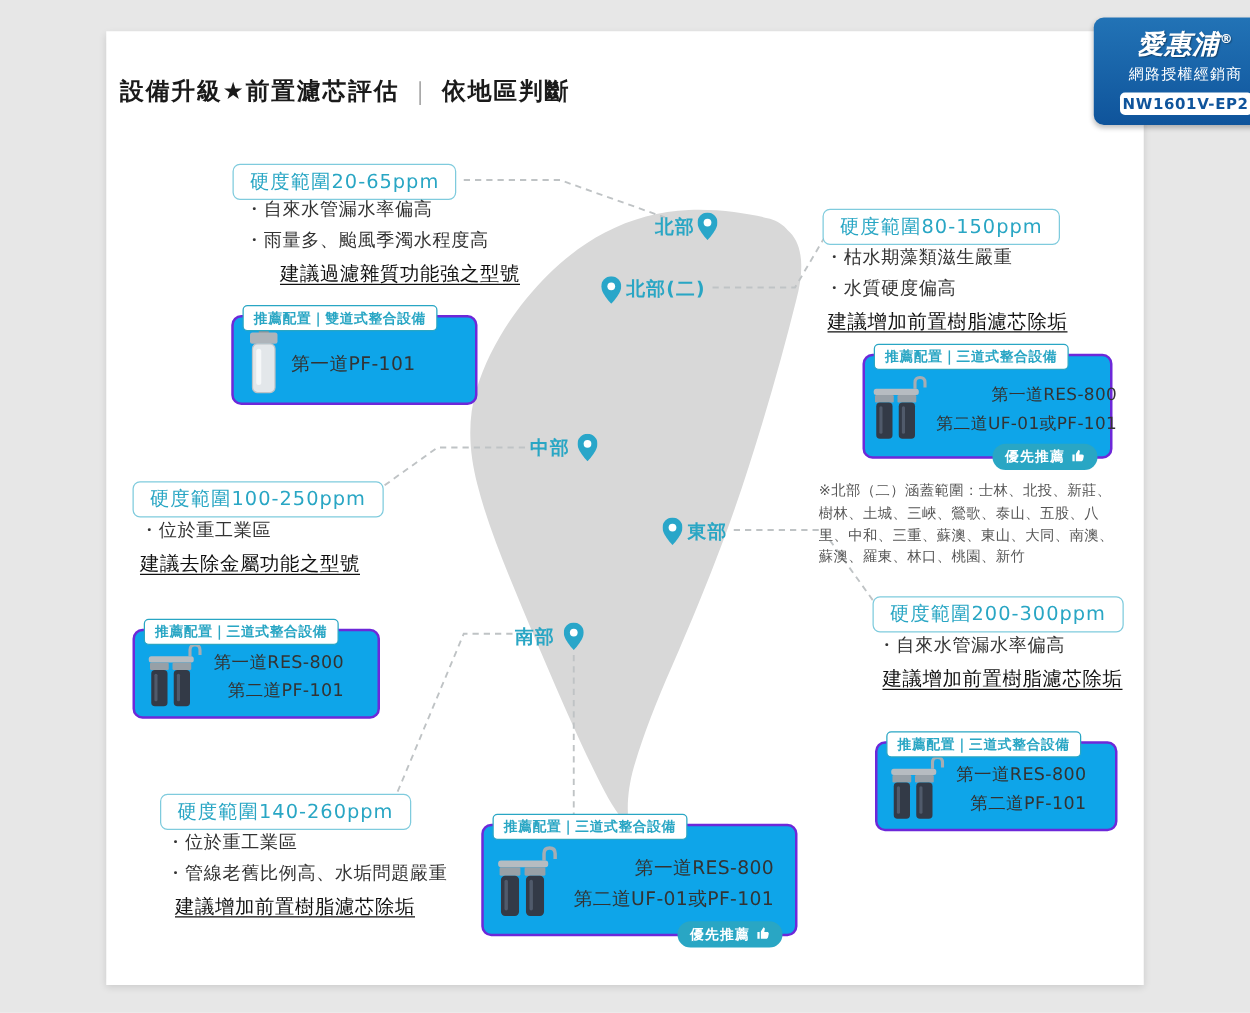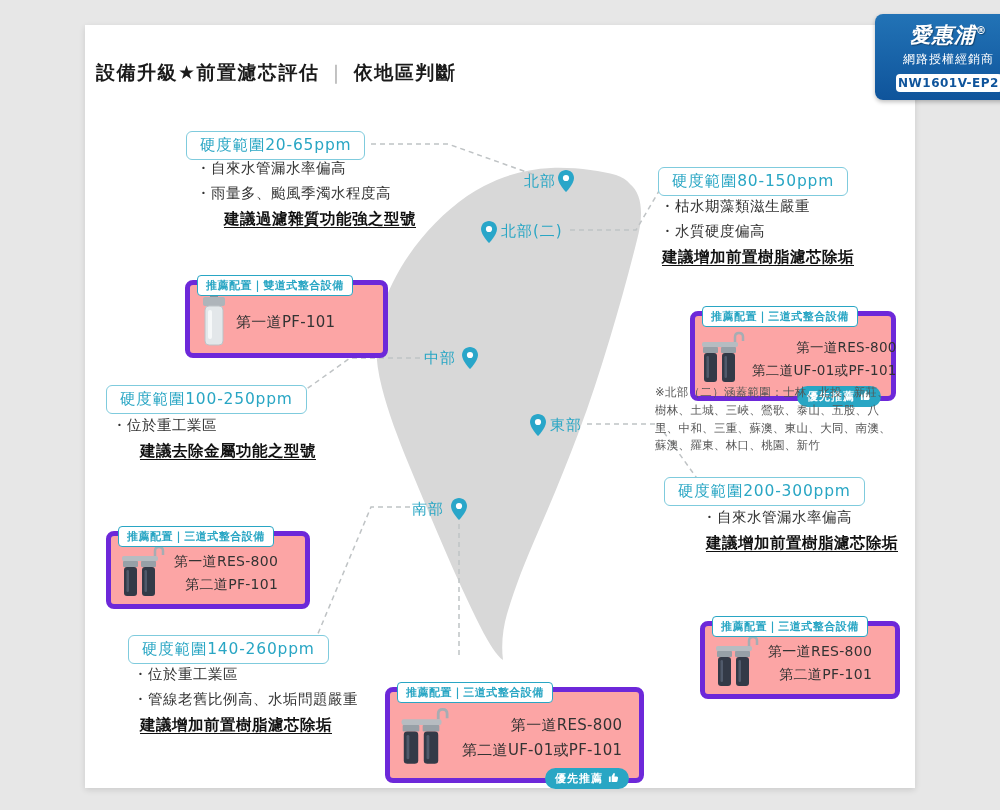--- a/index.html
+++ b/index.html
@@ -8,30 +8,30 @@
   .map-layer { position:absolute; left:0; top:0; z-index:1; pointer-events:none; }
 
   .title { position:absolute; left:96px; top:60px; z-index:2; font-size:19px; font-weight:bold; color:#1a1a1a; letter-spacing:1.5px; }
   .title .divider { color:#9a9a9a; font-weight:normal; margin:0 7px; }
 
   .range-box { position:absolute; z-index:2; background:#fff; border:1px solid #7fcbdd; border-radius:6px; color:#29a6c4; font-size:15.5px; padding:3px 13px; letter-spacing:.8px; white-space:nowrap; }
 
   .bullets { position:absolute; z-index:2; color:#333; font-size:14.5px; letter-spacing:.5px; white-space:nowrap; }
   .bullet { line-height:25px; }
   .bullet::before { content:"・"; }
-  .advice { font-weight:bold; color:#111; font-size:15.5px; line-height:27px; text-decoration:underline; text-underline-offset:3px; }
-
-  .rec-box { position:absolute; z-index:2; background:#fca5a5; border:5px solid #6d28d9; border-radius:8px;margin-top:28px; }
+  .advice { font-weight:normal; color:#111; font-size:15.5px; line-height:27px; text-decoration:underline; text-underline-offset:3px; }
+
+  .rec-box { position:absolute; z-index:2; background:#0ea5e9; border:2px solid #6d28d9; border-radius:8px; }
   .rec-header { position:absolute; top:-10px; left:7px; background:#fff; border:1px solid #29a6c4; color:#29a6c4; border-radius:4px; font-size:11px; font-weight:bold; padding:2px 8px; letter-spacing:.5px; white-space:nowrap; }
   .rec-body { display:flex; align-items:center; height:100%; box-sizing:border-box; padding:10px 6px 4px 10px; gap:8px; }
   .rec-lines { font-size:14px; color:#333; line-height:23px; letter-spacing:.3px; white-space:nowrap;text-align:right; }
   .priority-pill { position:absolute; right:10px; bottom:-11px; background:#29a6c4; color:#fff; font-size:11px; font-weight:bold; border-radius:11px; padding:3px 10px; display:flex; align-items:center; gap:5px; letter-spacing:1px; }
 
   .pin { position:absolute; z-index:3; width:16px; height:22px; }
-  .pin-label { position:absolute; z-index:3; color:#29a6c4; font-size:15px; font-weight:normal; letter-spacing:1px; white-space:nowrap; }
+  .pin-label { position:absolute; z-index:3; color:#29a6c4; font-size:15px; font-weight:bold; letter-spacing:1px; white-space:nowrap; }
 
   .note { position:absolute; z-index:2; left:655px; top:384px; width:242px; font-size:11.5px; color:#555; line-height:1.55; letter-spacing:.3px; }
 
   .brand-badge { position:absolute; z-index:5; left:875px; top:14px; width:147px; height:86px; background:linear-gradient(#2273b6,#0f549b); border-radius:8px 0 0 8px; box-shadow:0 2px 4px rgba(0,0,0,.25); }
   .badge-brand { color:#fff; font-style:italic; font-weight:bold; font-size:21px; text-align:center; margin-top:7px; letter-spacing:1px; text-shadow:1px 1px 1px rgba(0,0,0,.35); }
   .brand-reg { font-size:10px; vertical-align:super; font-style:normal; }
   .badge-sub { color:#fff; font-size:12px; text-align:center; margin-top:2px; letter-spacing:1px; }
   .badge-code { background:#fff; color:#0f549b; font-weight:bold; font-size:12px; border-radius:4px; width:106px; margin:6px auto 0; text-align:center; padding:2px 0; letter-spacing:.5px; }
 </style>
 </head>
@@ -138,21 +138,21 @@
             <path d="M1 5h2v6H1zM4 11h4.6c.9 0 1.5-.5 1.7-1.3l.6-3c.2-.9-.4-1.7-1.4-1.7H7l.5-2.6C7.6 1.6 7 1 6.2 1L4 4.6z" fill="#ffffff"></path>
           </svg>
       </span>
     </div>
   </div>
   <div class="note">※北部（二）涵蓋範圍：士林、北投、新莊、樹林、土城、三峽、鶯歌、泰山、五股、八里、中和、三重、蘇澳、東山、大同、南澳、蘇澳、羅東、林口、桃園、新竹</div>
 
   <div class="range-box" style="left:106px;top:385px">硬度範圍100-250ppm</div>
   <div class="bullets" style="left:112px;top:413px">
     <div class="bullet">位於重工業區</div>
-    <div class="advice" style="margin-left:28px">建議去除金屬功能之型號</div>
+    <div class="advice" style="">建議去除金屬功能之型號</div>
   </div>
   <div class="rec-box" style="left:106px;top:503px;width:194px;height:68px">
     <div class="rec-header">推薦配置｜三道式整合設備</div>
     <div class="rec-body" style="gap:7px">
       <span>
         <svg width="46" height="54" viewBox="0 0 46 54">
           <path d="M34 12 V7 q0-4 4-4 t4 4 v4" stroke="#a6adb3" stroke-width="2.5" fill="none"></path>
           <rect x="1" y="12" width="36" height="5" rx="2" fill="#b6bcc1"></rect>
           <rect x="2" y="17" width="15" height="6" rx="1" fill="#97a0a7"></rect>
           <rect x="20" y="17" width="15" height="6" rx="1" fill="#97a0a7"></rect>
@@ -162,21 +162,21 @@
           <rect x="23.5" y="26" width="2.5" height="22" rx="1.2" fill="#505a6b"></rect>
         </svg>
       </span>
       <div class="rec-lines">
         <div>第一道RES-800</div>
         <div>第二道PF-101</div>
       </div>
     </div>
   </div>
 
-  <div class="range-box" style="left:664px;top:477px">硬度範圍200-300ppm</div>
+  <div class="range-box" style="left:698px;top:477px">硬度範圍200-300ppm</div>
   <div class="bullets" style="left:702px;top:505px">
     <div class="bullet">自來水管漏水率偏高</div>
     <div class="advice" style="margin-left:4px">建議增加前置樹脂濾芯除垢</div>
   </div>
   <div class="rec-box" style="left:700px;top:593px;width:190px;height:68px">
     <div class="rec-header">推薦配置｜三道式整合設備</div>
     <div class="rec-body" style="gap:7px">
       <span>
         <svg width="46" height="54" viewBox="0 0 46 54">
           <path d="M34 12 V7 q0-4 4-4 t4 4 v4" stroke="#a6adb3" stroke-width="2.5" fill="none"></path>

